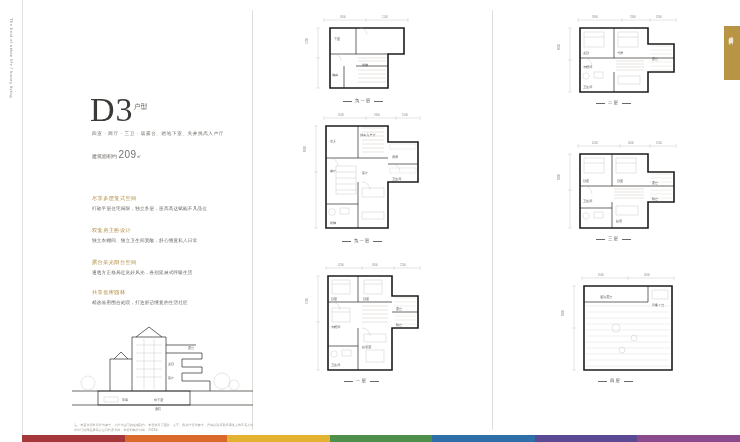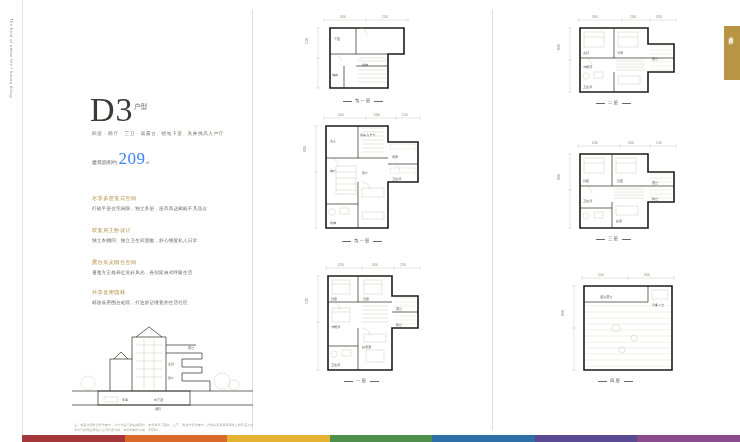--- a/index.html
+++ b/index.html
@@ -21,21 +21,21 @@
   
   .bottombar{position:absolute;left:22px;bottom:0;height:7px;width:718px;display:flex;}
   .bottombar i{display:block;height:7px;flex:1;}
 
   
   .lc{position:absolute;left:40px;top:0;width:210px;height:442px;margin-top:19px;}
   .title{position:absolute;left:50px;top:72px;font-family:"Liberation Serif",serif;font-size:34px;color:#3c3a36;letter-spacing:1px;}
   .title small{font-size:7px;letter-spacing:0;color:#6e6b66;vertical-align:super;}
   .subline{position:absolute;left:52px;top:112px;font-size:4.6px;color:#6b6862;letter-spacing:.6px;}
   .area{position:absolute;left:52px;top:130px;font-size:5px;color:#5d5a55;}
-  .area b{font-family:Liberation Serif, serif;font-size:17px;color:#3b82f6;font-weight:normal;letter-spacing:.5px;}
+  .area b{font-family:Liberation Sans, sans-serif;font-size:10px;color:#737373;font-weight:normal;letter-spacing:.5px;}
   .area u{text-decoration:none;font-size:5px;}
 
   .feat{position:absolute;left:52px;width:165px;}
   .feat h4{margin:0 0 3px 0;font-size:5.2px;color:#b08b3e;font-weight:normal;letter-spacing:.4px;}
   .feat p{margin:0;font-size:4.6px;color:#63605b;line-height:7px;letter-spacing:.2px;}
   .f1{top:176px}.f2{top:208px}.f3{top:240px}.f4{top:270px}
 
   .sketch{position:absolute;left:30px;top:300px;width:185px;height:92px;}
   .footnote{position:absolute;left:34px;top:404px;width:180px;font-size:3.1px;color:#9a9792;line-height:5px;}
 

